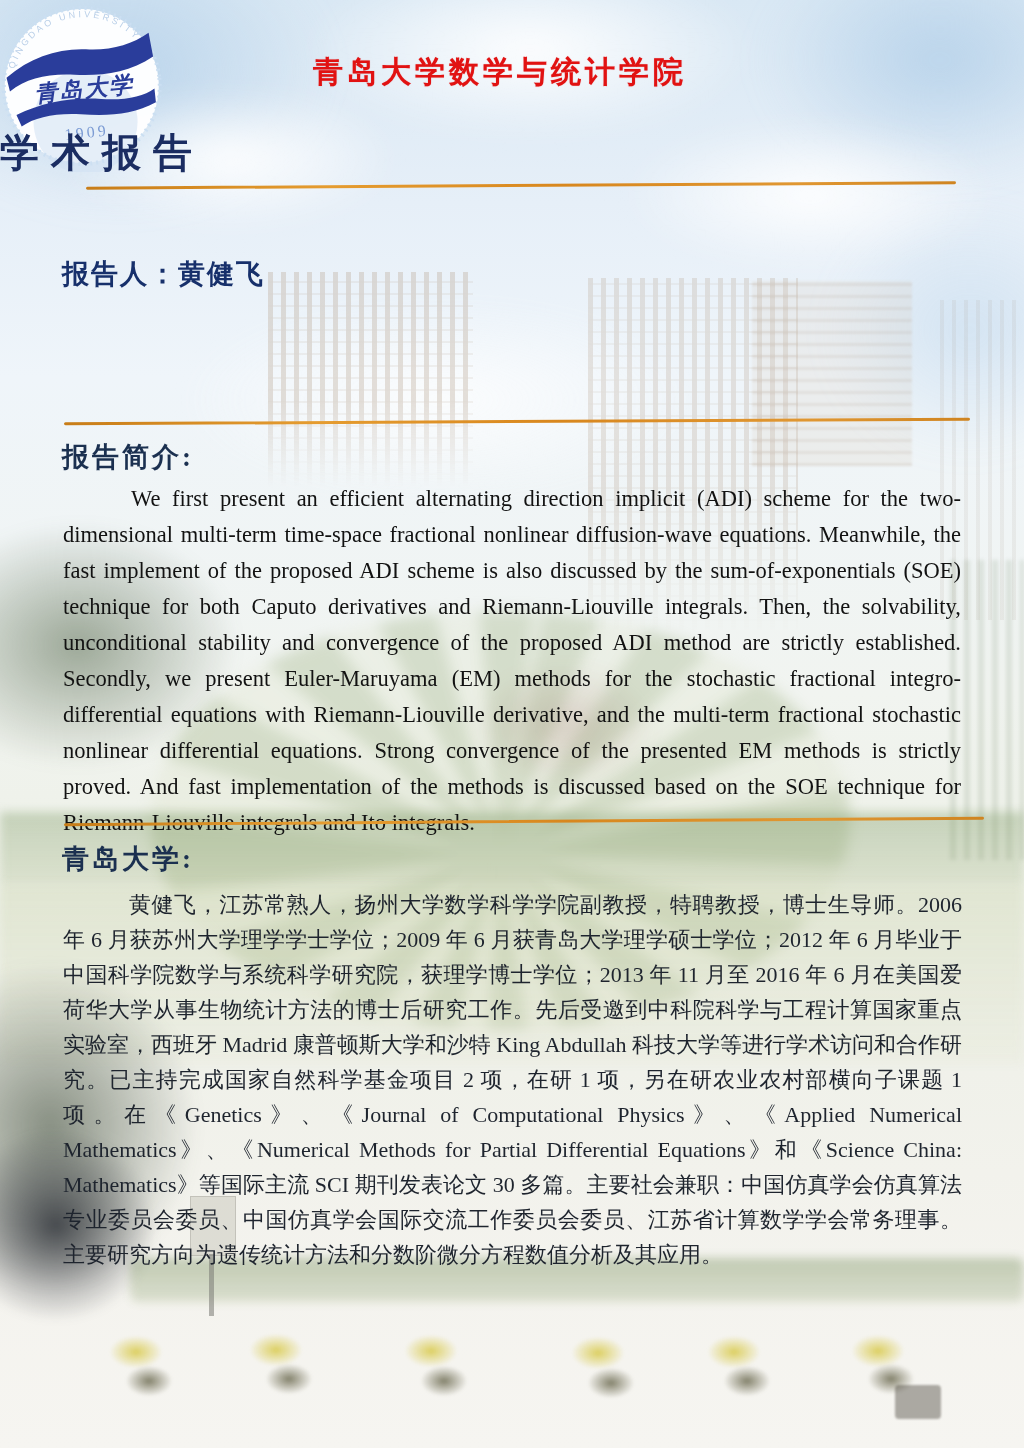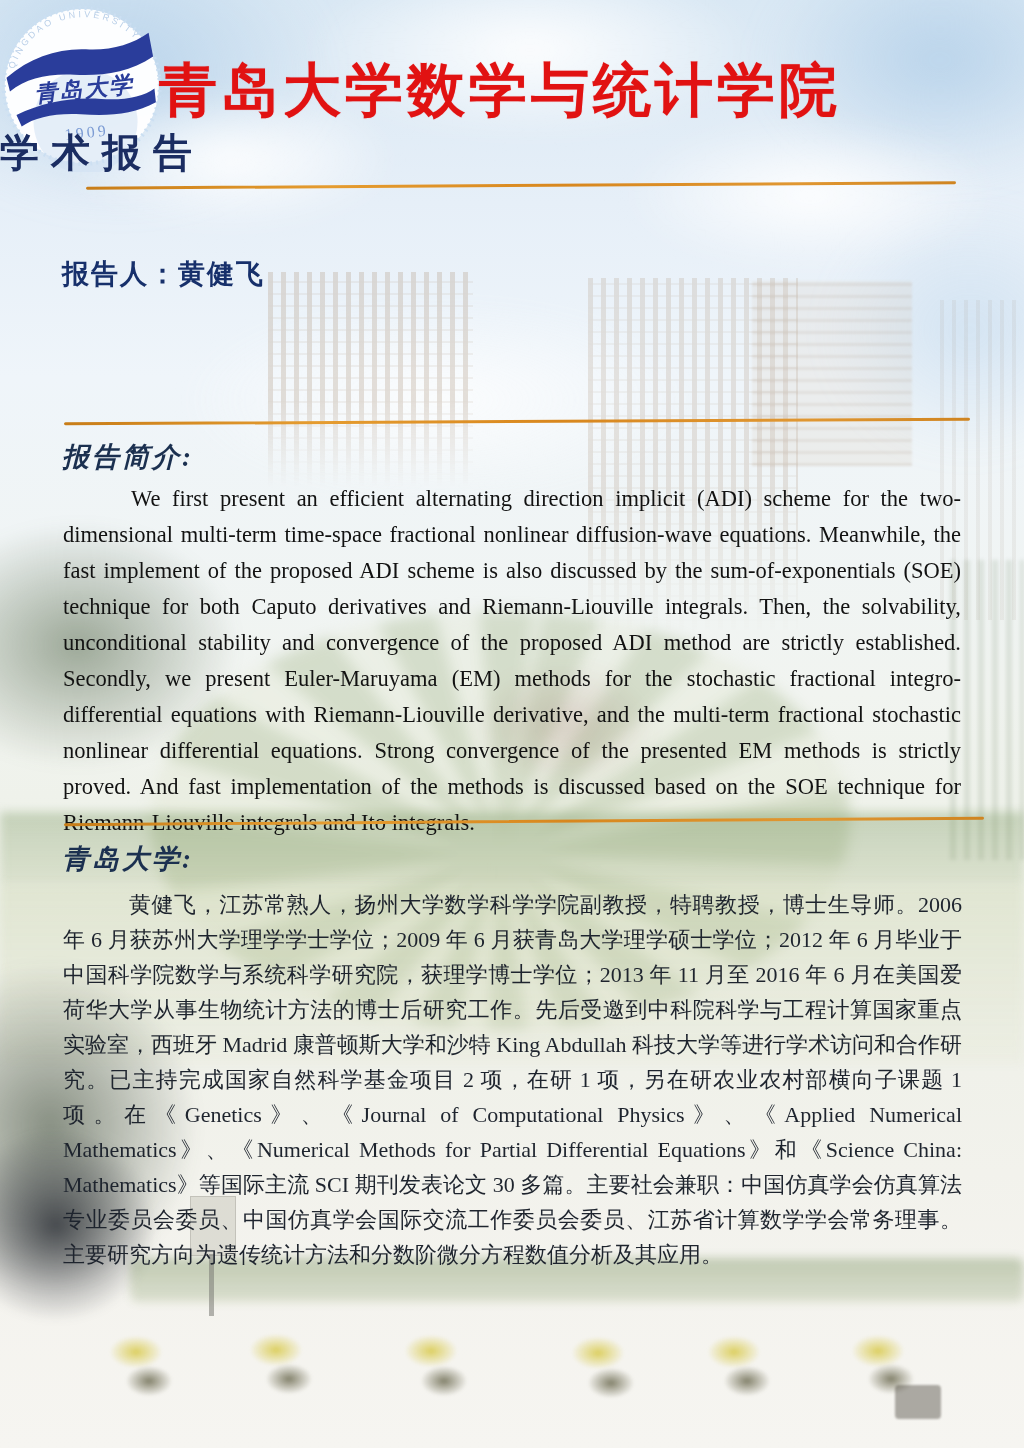--- a/index.html
+++ b/index.html
@@ -23,34 +23,34 @@
       background:repeating-conic-gradient(from 10deg at 50% 58%,rgba(146,168,114,.6) 0deg 13deg,rgba(218,224,196,.5) 13deg 23deg);}
   .band{filter:blur(5px);}
   .blob{filter:blur(7px);}
   .fl{position:absolute;width:52px;height:32px;border-radius:50%;filter:blur(1.5px);
       background:radial-gradient(ellipse,rgba(216,201,74,.85),rgba(216,201,74,0) 72%);}
   .fd{position:absolute;width:46px;height:30px;border-radius:50%;filter:blur(1.5px);
       background:radial-gradient(ellipse,rgba(84,82,52,.7),rgba(84,82,52,0) 72%);}
   
   .content{position:absolute;inset:0;}
   .main-title{position:absolute;top:52px;left:0;width:1000px;text-align:center;
-      font-size:58px;font-weight:bold;color:#e11212;letter-spacing:4px;
+      font-size:30px;font-weight:bold;color:#e11212;letter-spacing:4px;
       font-family:"Liberation Serif", serif;text-shadow:0 0 1px rgba(225,18,18,.4);}
   .sub-title{position:absolute;top:126px;left:0;width:1020px;text-align:left;
       font-size:39px;font-weight:bold;color:#1b2d62;letter-spacing:12px;
       font-family:"Liberation Serif", serif;}
   .rule{position:absolute;height:3px;background:linear-gradient(90deg,#c87d18,#e59c30 28%,#d8871e 55%,#e09732 82%,#cf8420);border-radius:2px;}
   .rule1{left:86px;top:184px;width:870px;transform:rotate(-0.35deg);}
   .rule2{left:64px;top:420px;width:906px;transform:rotate(-0.3deg);}
   .rule3{left:64px;top:820px;width:920px;transform:rotate(-0.4deg);}
   .field{position:absolute;left:62px;font-size:27px;font-weight:bold;color:#17306b;
       letter-spacing:2px;font-family:"Liberation Serif", serif;white-space:nowrap;}
   .f0{top:198px;} .f1{top:256px;} .f2{top:320px;} .f3{top:381px;}
   .sec-head{position:absolute;left:62px;font-size:27px;font-weight:bold;color:#1b3050;
-      letter-spacing:3px;font-family:"Liberation Serif", serif;font-style:italic;}
+      letter-spacing:3px;font-family:"Liberation Serif", serif;}
   .abstract-head{top:439px;} .bio-head{top:841px;}
   .abstract-body{position:absolute;top:481px;left:63px;width:898px;
       font-family:"Liberation Serif", serif;font-size:22.5px;line-height:36px;
       text-align:justify;text-indent:68px;color:#121212;}
   .bio-body{position:absolute;top:887px;left:63px;width:899px;
       font-family:"Liberation Serif", serif;font-size:22px;line-height:35px;
       text-align:justify;text-indent:66px;color:#1e242e;font-weight:500;}
   .logo{position:absolute;left:-4px;top:4px;}
 </style>
 </head>

